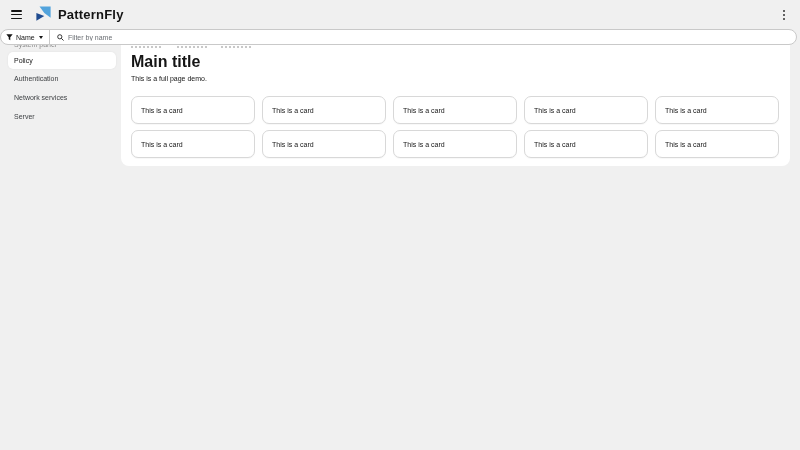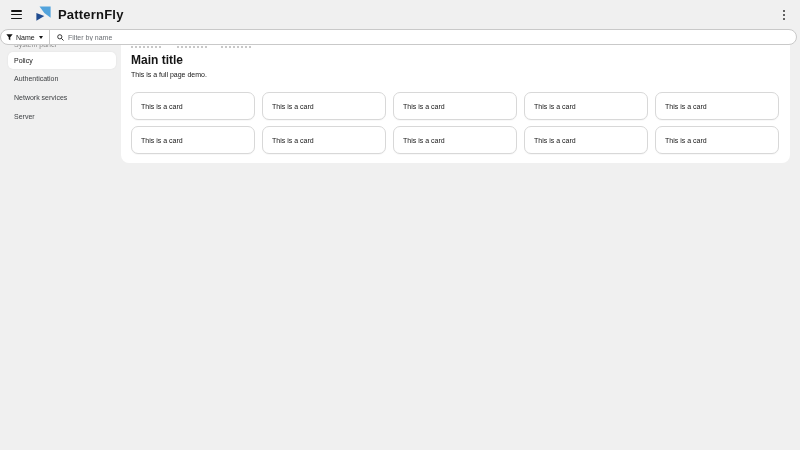--- a/index.html
+++ b/index.html
@@ -84,21 +84,21 @@
   }
   .crumb-row { display: flex; gap: 14px; padding-top: 1px; }
   .crumb-seg {
     height: 2px;
     background-image: repeating-linear-gradient(90deg, #c8c8c8 0 2px, transparent 2px 4px);
   }
   .crumb-seg.s1 { width: 32px; }
   .crumb-seg.s2 { width: 30px; }
   .crumb-seg.s3 { width: 32px; }
 
-  .page-title { font-size: 12px; font-weight: bold; margin-top: 5px; color: #151515; }
+  .page-title { font-size: 16px; font-weight: bold; margin-top: 5px; color: #151515; }
   .page-subtitle { font-size: 7px; margin-top: 4px; color: #151515; }
 
   .card-grid {
     margin-top: 14px;
     display: grid;
     grid-template-columns: repeat(5, 1fr);
     gap: 6px 7px;
   }
   .card {
     height: 28px;

